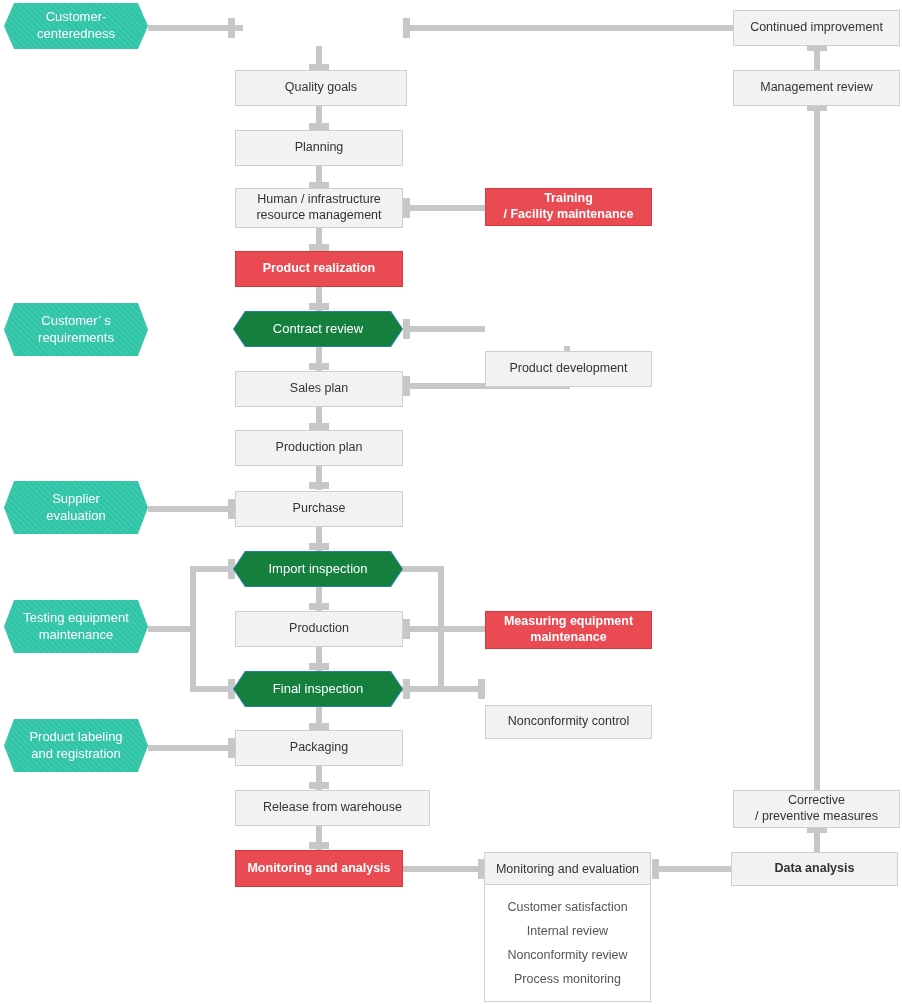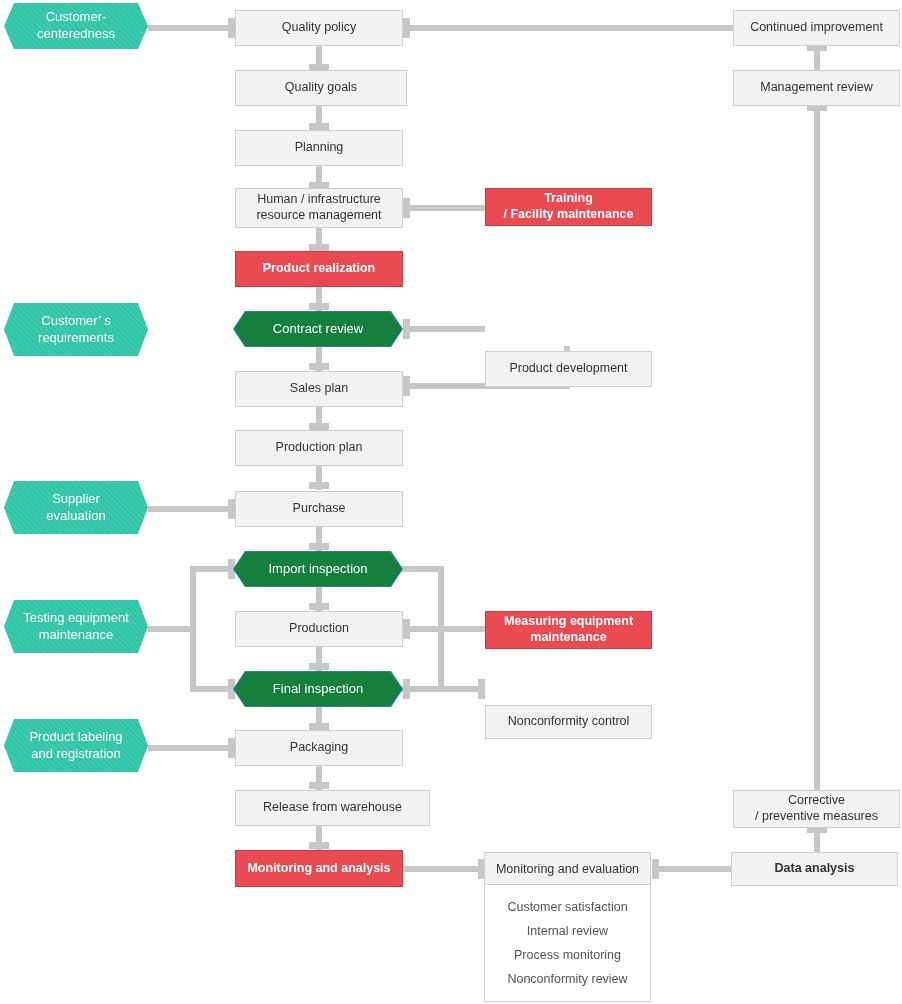--- a/index.html
+++ b/index.html
@@ -177,23 +177,20 @@
     </div>
   </div>
 
   <div class="hexwrap" style="left:4px;top:719px;width:144px;height:53px;">
     <div class="hex teal">
       <span style="white-space:pre-line;">Product labeling
 and registration</span>
     </div>
   </div>
 
-  <div class="node box" style="left:235px;top:10px;width:168px;height:36px;">
-    <span>Quality policy</span>
-  </div>
 
   <div class="node box" style="left:235px;top:70px;width:172px;height:36px;">
     <span>Quality goals</span>
   </div>
 
   <div class="node box" style="left:235px;top:130px;width:168px;height:36px;">
     <span>Planning</span>
   </div>
 
   <div class="node box" style="left:235px;top:188px;width:168px;height:40px;align-items:center;">
@@ -286,21 +283,21 @@
   </div>
 
   <div class="node box" style="left:731px;top:852px;width:167px;height:34px;font-weight:bold;">
     <span>Data analysis</span>
   </div>
 
   <div class="panel" style="left:484px;top:852px;width:167px;height:150px;">
     <div class="panel-list" style="top:42px;">
       <div>Customer satisfaction</div>
       <div>Internal review</div>
+      <div>Nonconformity review</div>
       <div>Process monitoring</div>
-      <div>Nonconformity review</div>
     </div>
   </div>
   <div class="panel-hdr" style="left:484px;top:852px;width:167px;height:33px;">
     <span>Monitoring and evaluation</span>
   </div>
 
 </div>
 
 </body></html>

